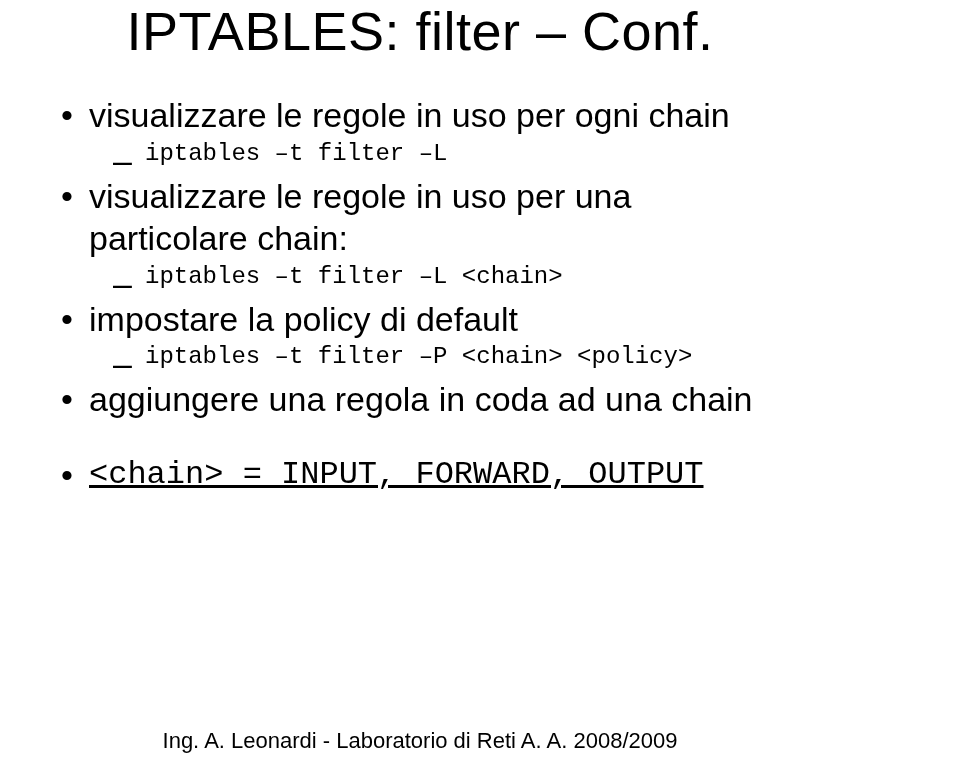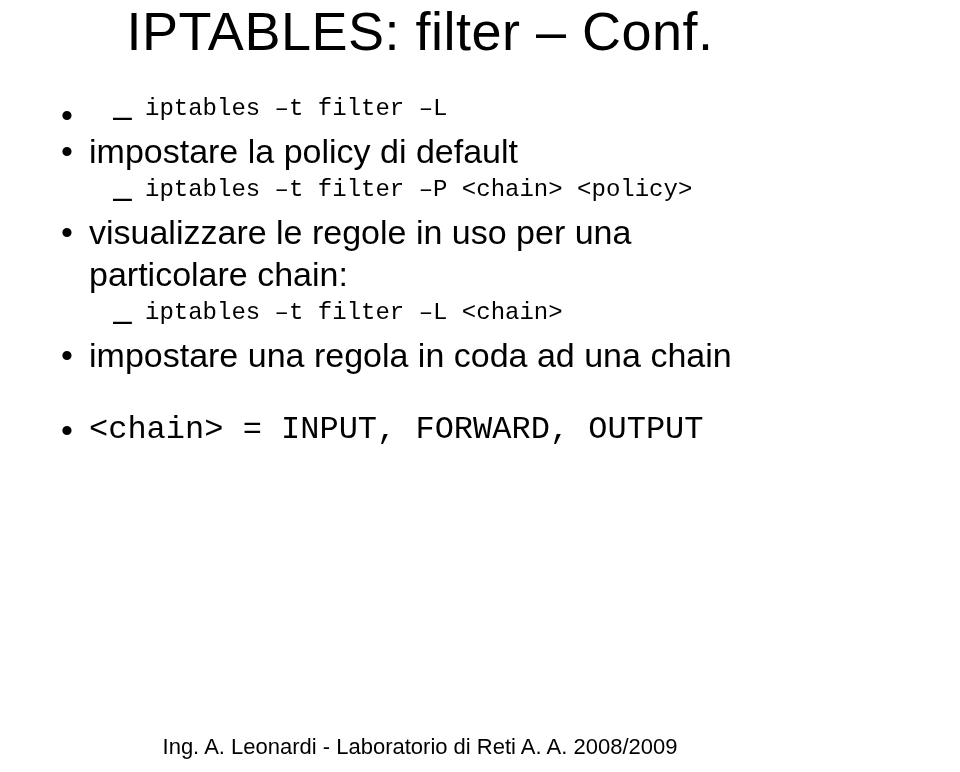--- a/index.html
+++ b/index.html
@@ -68,73 +68,75 @@
     font-family: Arial, Helvetica, sans-serif;
     font-size: 34px;
   }
   .spacer {
     height: 28px;
   }
   ul.bottom {
     list-style: none;
     padding: 0;
     margin: 0;
+    text-decoration: underline;
   }
   ul.bottom > li {
     position: relative;
     padding-left: 34px;
     font-family: "Courier New", Courier, monospace;
     font-size: 32px;
     line-height: 1.35;
   }
   ul.bottom > li::before {
     content: "•";
     position: absolute;
     left: 6px;
     top: 0;
     font-family: Arial, Helvetica, sans-serif;
     font-size: 34px;
   }
   .footer {
     position: absolute;
-    bottom: 12px;
+    bottom: 18px;
     left: 0;
     width: 100%;
     text-align: center;
     font-size: 22px;
   }
 </style>
 </head>
 <body>
 
 <div class="slide">
 
   <div class="title">IPTABLES: filter – Conf.</div>
 
   <div class="content">
     <ul class="top">
       <li>
+        <span>visualizzare le regole in uso per ogni chain</span>
         <ul class="sub">
           <li>iptables –t filter –L</li>
+        </ul>
+      </li>
+      <li>
+        <span>visualizzare le regole in uso per una particolare chain:</span>
+        <ul class="sub">
+          <li>iptables –t filter –L &lt;chain&gt;</li>
         </ul>
       </li>
       <li>
         <span>impostare la policy di default</span>
         <ul class="sub">
           <li>iptables –t filter –P &lt;chain&gt; &lt;policy&gt;</li>
         </ul>
       </li>
       <li>
-        <span>visualizzare le regole in uso per una particolare chain:</span>
-        <ul class="sub">
-          <li>iptables –t filter –L &lt;chain&gt;</li>
-        </ul>
-      </li>
-      <li>
-        <span>impostare una regola in coda ad una chain</span>
+        <span>aggiungere una regola in coda ad una chain</span>
       </li>
     </ul>
 
     <div class="spacer"></div>
 
     <ul class="bottom">
       <li>&lt;chain&gt; = INPUT, FORWARD, OUTPUT</li>
     </ul>
   </div>
 

